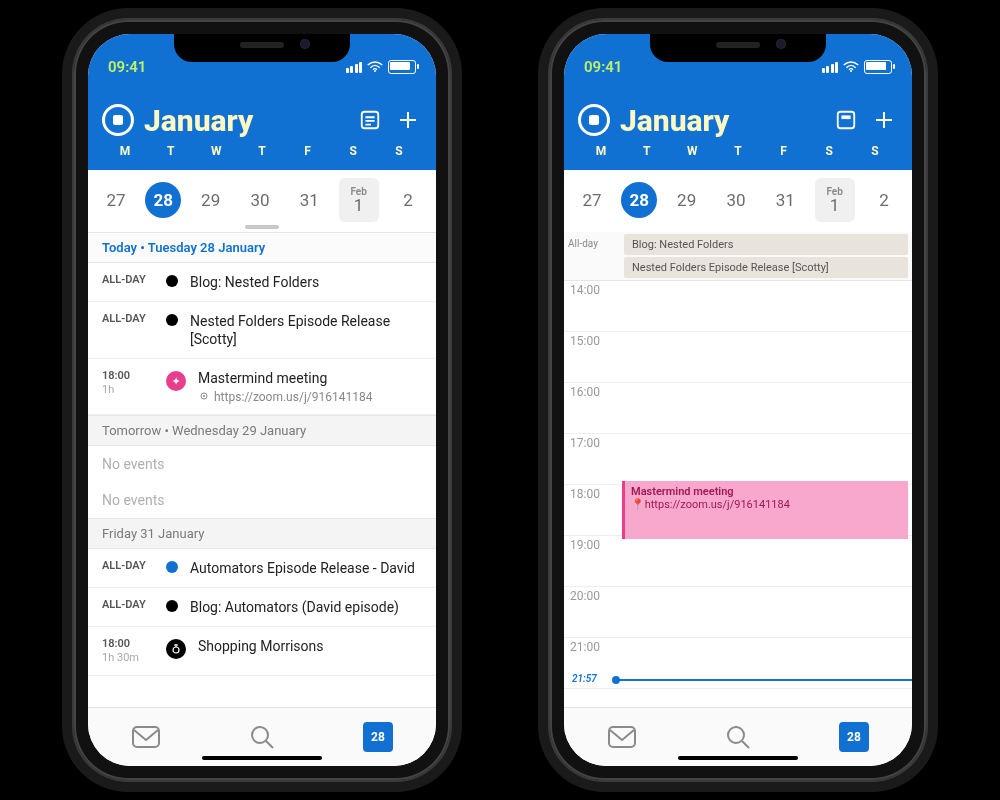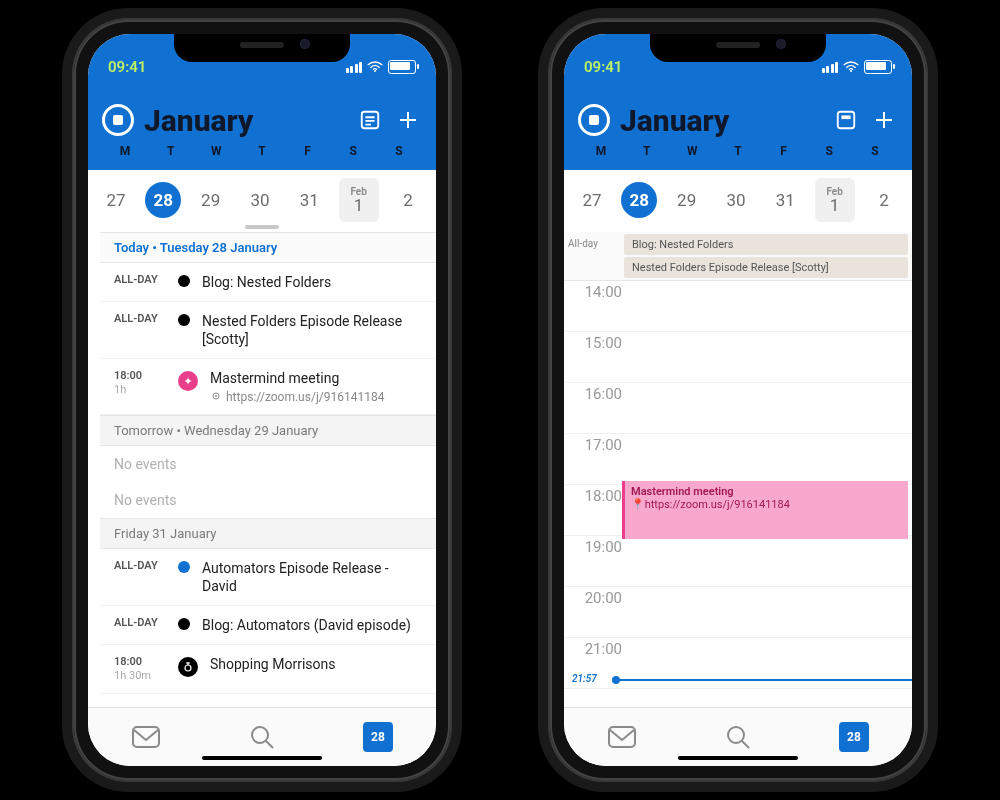--- a/index.html
+++ b/index.html
@@ -15,38 +15,38 @@
   .statusbar{height:44px;background:#1171d2;display:flex;justify-content:space-between;align-items:center;padding:11px 20px;color:#bef264;font-weight:600;font-size:15px;}
   .statusbar .right{display:flex;align-items:center;gap:5px;}
   .sig{display:flex;align-items:flex-end;gap:1.5px;}
   .sig span{width:3px;background:#fff;border-radius:1px;}
   .sig span:nth-child(1){height:5px}.sig span:nth-child(2){height:7px}.sig span:nth-child(3){height:9px}.sig span:nth-child(4){height:11px}
   .wifi{width:16px;height:12px;}
   .batt{width:26px;height:12px;border:1.5px solid #fff;border-radius:3px;position:relative;}
   .batt::after{content:"";position:absolute;right:-4px;top:3px;width:2px;height:5px;background:#fff;border-radius:1px;}
   .batt i{display:block;margin:1px;height:8px;width:20px;background:#fff;border-radius:1px;}
   
-  .header{background:#1171d2;color:#0f172a;padding:0 14px 6px 14px;}
+  .header{background:#1171d2;color:#fef9c3;padding:0 14px 6px 14px;}
   .titlebar{display:flex;align-items:center;gap:10px;height:40px;}
   .titlebar .month{font-size:30px;font-weight:800;flex:1;}
   .iconbtn{width:28px;height:28px;display:flex;align-items:center;justify-content:center;color:#fff;}
   .iconbtn svg{stroke:#fff;fill:none;stroke-width:2;}
   .circle-logo{width:26px;height:26px;border:3px solid #fff;border-radius:50%;background:#1171d2;display:flex;align-items:center;justify-content:center;}
   .circle-logo::after{content:"";width:10px;height:10px;background:#fff;border-radius:2px;}
   .dow{display:flex;justify-content:space-between;padding:4px 6px 6px 6px;font-size:12px;font-weight:700;}
   .dow span{width:34px;text-align:center;}
   
   .weekstrip{display:flex;justify-content:space-between;padding:8px 8px 10px 8px;background:#fff;position:relative;}
   .daycell{width:40px;height:44px;display:flex;flex-direction:column;align-items:center;justify-content:center;color:#6d6d6d;font-size:17px;border-radius:6px;}
   .daycell .sub{font-size:10px;font-weight:600;color:#888;margin-bottom:-2px;}
   .daycell.sel{background:#1171d2;color:#fff;border-radius:50%;width:36px;height:36px;font-weight:700;margin-top:4px;}
   .daycell.block{background:#f0f0f0;}
   .grab{position:absolute;bottom:3px;left:50%;transform:translateX(-50%);width:34px;height:4px;border-radius:2px;background:#c8c8c8;}
   
-  .agenda{overflow:hidden;margin-left:12px;}
+  .agenda{overflow:hidden;}
   .sectionhdr{background:#f4f4f4;color:#7a7a7a;font-size:13px;padding:7px 14px;border-top:1px solid #e6e6e6;border-bottom:1px solid #e6e6e6;}
   .sectionhdr.today{color:#1171d2;font-weight:600;background:#fbfbfb;}
   .noevents{color:#b0b0b0;font-size:14px;padding:10px 14px;}
   .row{display:flex;padding:10px 14px;gap:12px;border-bottom:1px solid #f0f0f0;align-items:flex-start;}
   .row .time{width:52px;font-size:11px;color:#555;font-weight:600;line-height:14px;}
   .row .time .dur{display:block;color:#aaa;font-weight:400;}
   .dot{width:12px;height:12px;border-radius:50%;flex:0 0 12px;margin-top:2px;}
   .dot.solid-black{background:#000;}
   .dot.solid-blue{background:#1171d2;}
   .dot.pink{background:#e83e8c;width:20px;height:20px;flex:0 0 20px;display:flex;align-items:center;justify-content:center;color:#fff;font-size:11px;}
@@ -54,21 +54,21 @@
   .evt{flex:1;}
   .evt .title{font-size:14px;color:#222;line-height:18px;}
   .evt .loc{font-size:12px;color:#888;margin-top:3px;display:flex;align-items:center;gap:4px;}
   
   .allday{display:flex;border-bottom:1px solid #e6e6e6;background:#fafafa;}
   .allday .lbl{width:52px;font-size:10px;color:#888;padding:6px 4px;}
   .allday .chips{flex:1;}
   .chip{font-size:11px;padding:4px 8px;margin:2px 4px 2px 0;background:#e9e3dc;color:#555;border-radius:2px;}
   .hours{position:relative;}
   .hourrow{height:50px;border-bottom:1px solid #eee;display:flex;}
-  .hourrow .hl{width:52px;font-size:15px;color:#999;text-align:right;padding:2px 6px;}
+  .hourrow .hl{width:52px;font-size:12px;color:#999;text-align:left;padding:2px 6px;}
   .event-block{position:absolute;left:58px;right:4px;background:#f8a8cd;color:#a01854;font-size:11px;padding:4px 6px;border-left:3px solid #e83e8c;}
   .nowline{position:absolute;left:52px;right:0;border-top:2px solid #1171d2;}
   .nowline .t{position:absolute;left:-44px;top:-8px;font-size:10px;color:#1171d2;font-weight:600;}
   .nowline::before{content:"";position:absolute;left:-4px;top:-5px;width:8px;height:8px;background:#1171d2;border-radius:50%;}
   
   .tabbar{position:absolute;left:0;right:0;bottom:0;height:58px;border-top:1px solid #e0e0e0;background:#fafafa;display:flex;justify-content:space-around;align-items:center;}
   .tabbar .tab{width:36px;height:36px;display:flex;align-items:center;justify-content:center;color:#8a8a8a;}
   .tabbar .tab.active{color:#1171d2;}
   .calicon{width:26px;height:26px;border:2px solid currentColor;border-radius:4px;position:relative;display:flex;align-items:center;justify-content:center;font-size:12px;font-weight:700;}
   .calicon.fill{background:#1171d2;color:#fff;border-color:#1171d2;}

